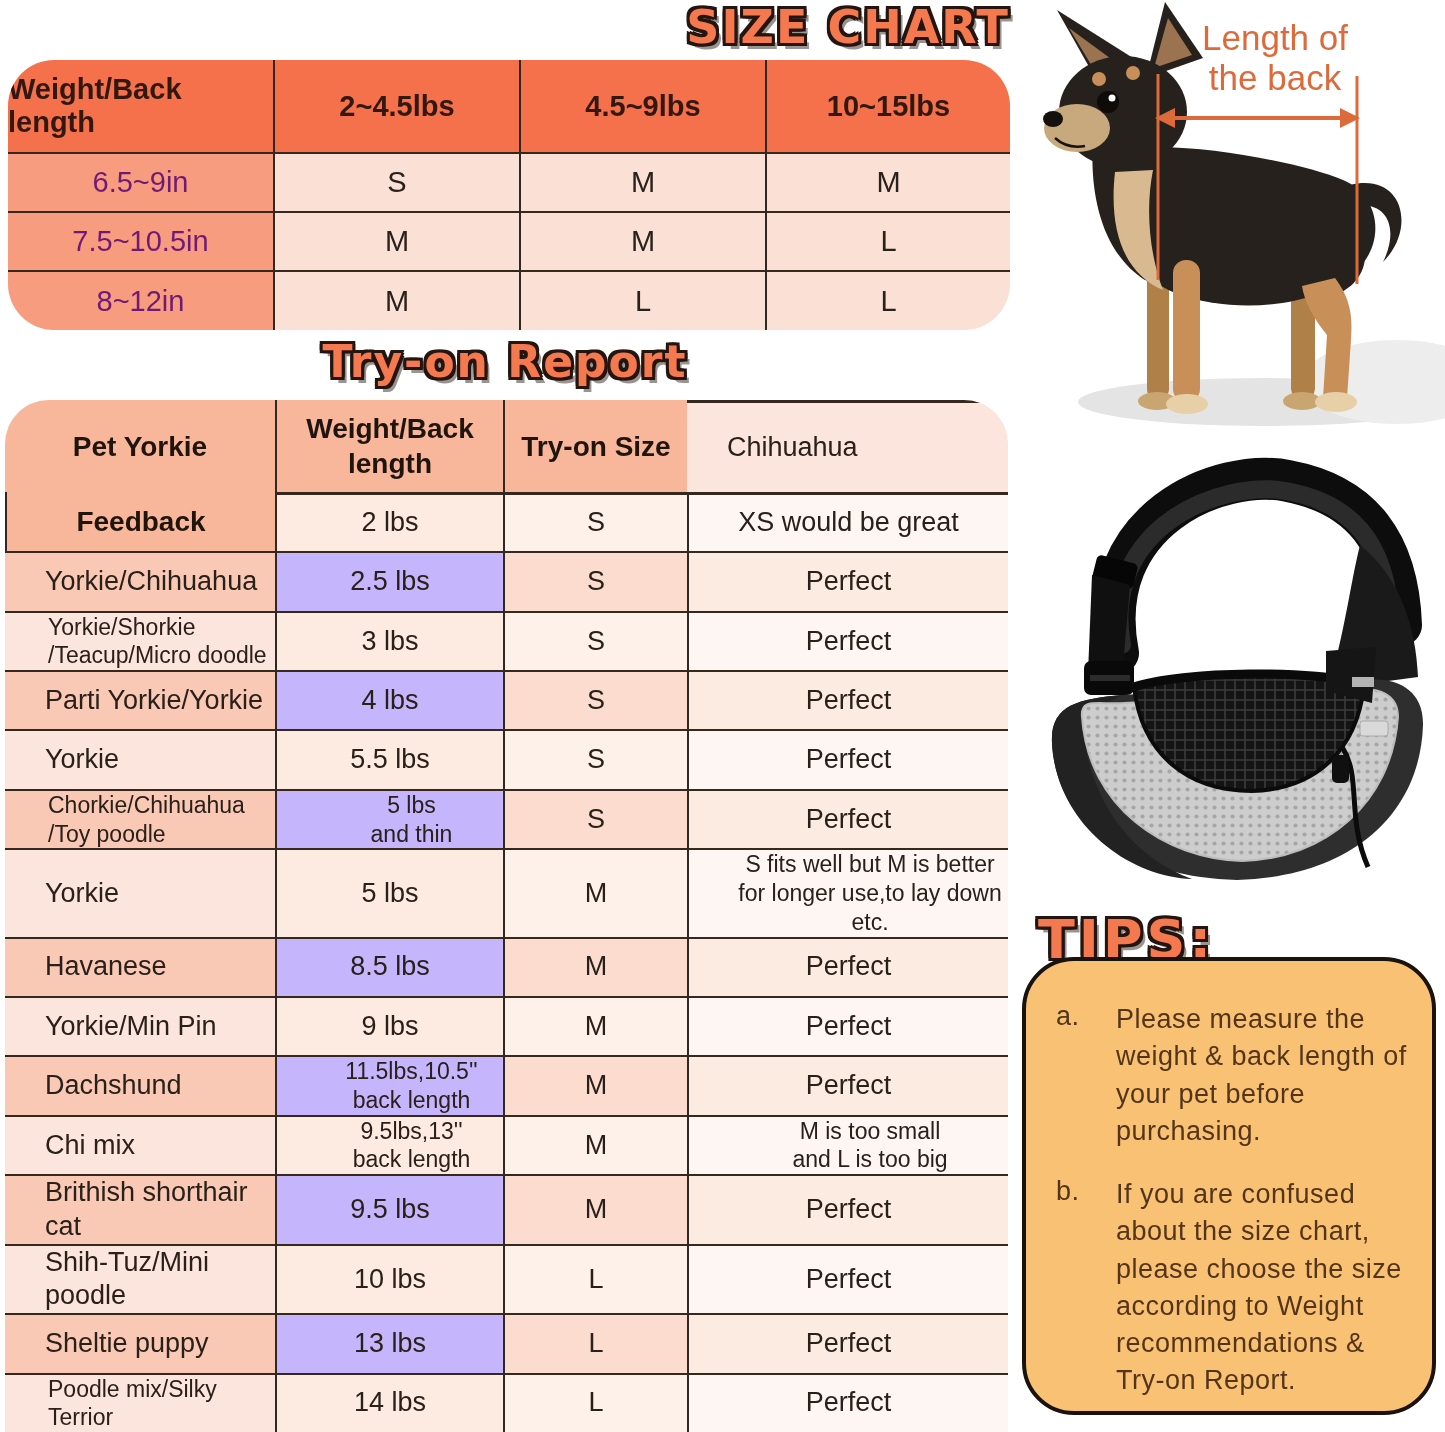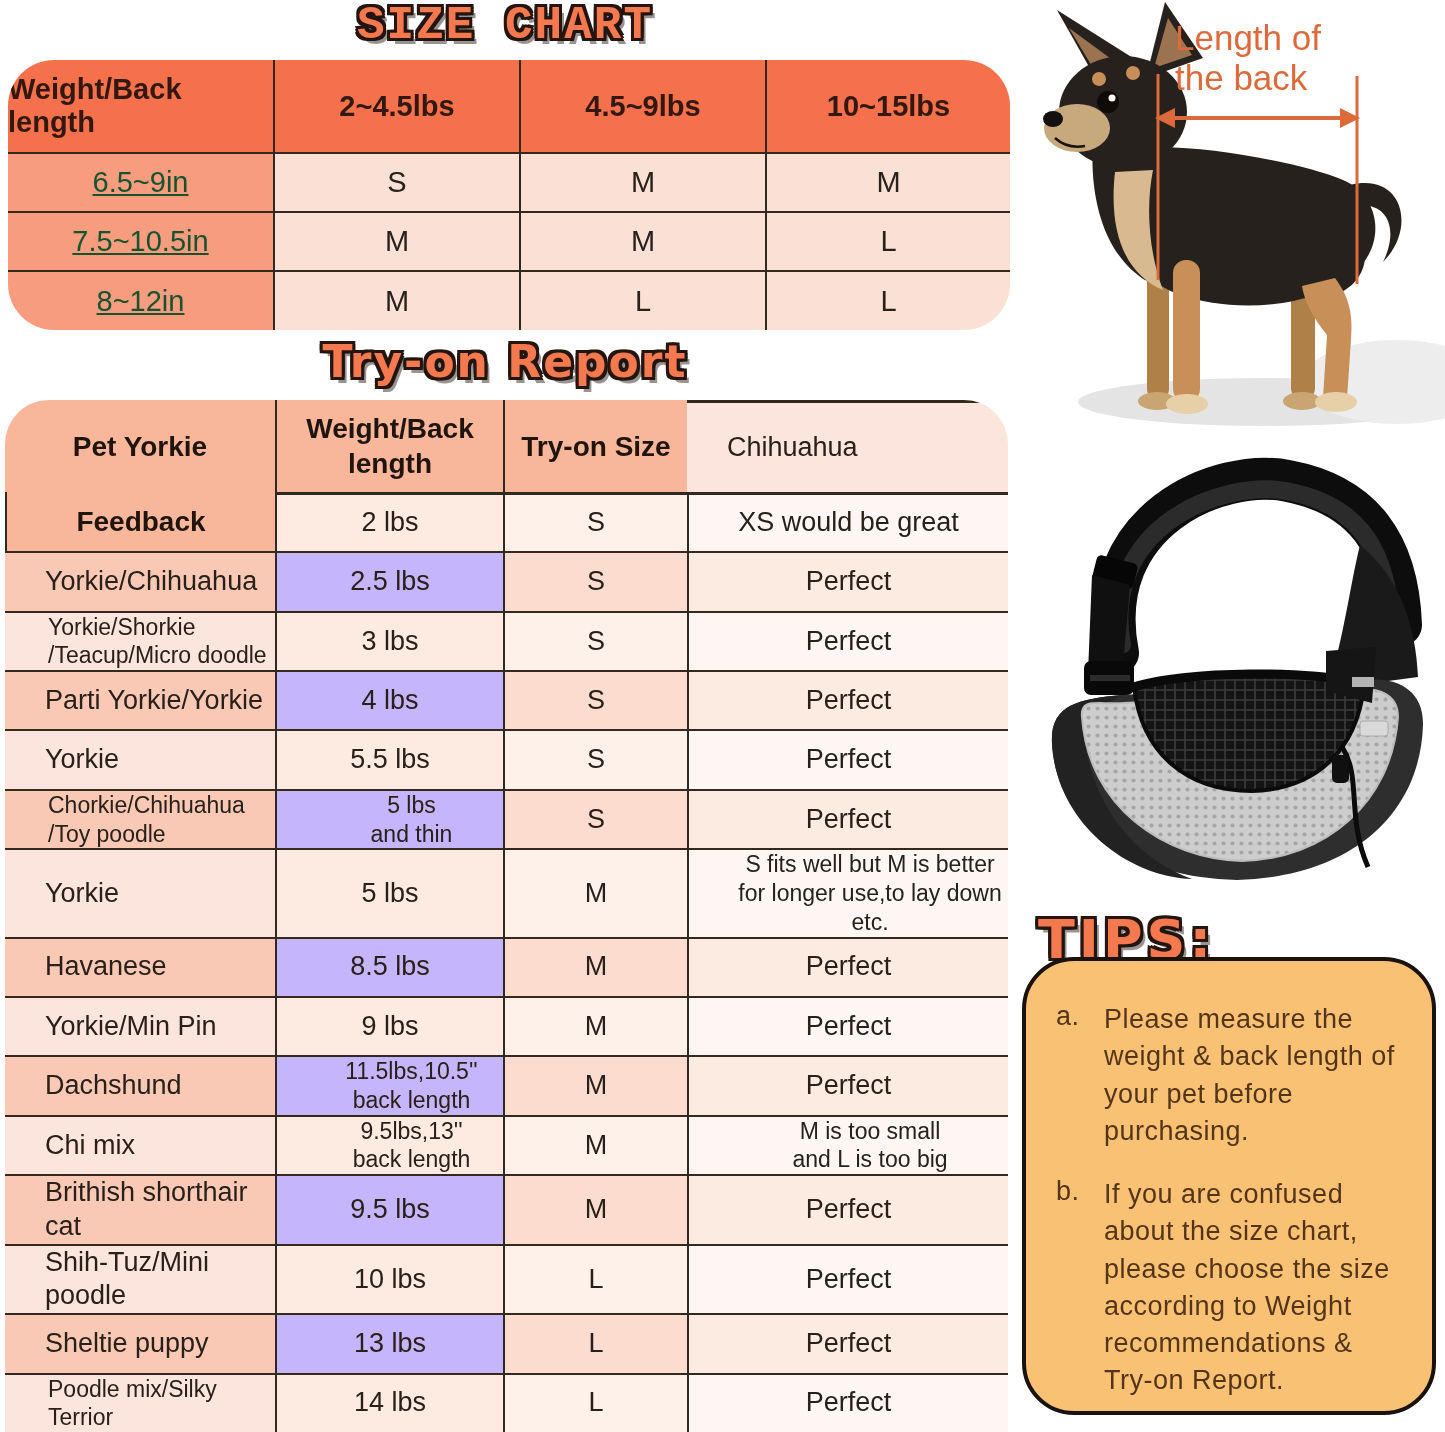--- a/index.html
+++ b/index.html
@@ -10,34 +10,34 @@
   
   .bubble {
     font-family:"DejaVu Sans","Liberation Sans",sans-serif;
     font-weight:800; color:#F4794E; letter-spacing:2px;
     text-shadow:
       -3px -3px 0 #241510, -3px 0 0 #241510, -3px 3px 0 #241510,
        0 -3px 0 #241510,  0 3px 0 #241510,
        3px -3px 0 #241510, 3px 0 0 #241510, 3px 3px 0 #241510,
        5px 6px 0 rgba(30,17,12,.45);
   }
-  .size-title   { position:absolute; left:0; top:2;   width:1010px; text-align:center; font-size:46px;font-family:Liberation Mono, monospace; }
+  .size-title   { position:absolute; left:0; top:2;   width:1010px; text-align:right; font-size:46px; }
   .tryon-title  { position:absolute; left:0; top:336px; width:1010px; text-align:center; font-size:44px; }
   .tips-title   { position:absolute; left:1038px; top:894px; font-size:54px; letter-spacing:4px;margin-top:14px; }
 
   
   .size-table {
     position:absolute; left:8px; top:60px; width:1002px; height:270px;
     display:grid; grid-template-columns:265px 246px 246px 245px;
     grid-template-rows:92px 59px 59px 60px;
     border-radius:46px; overflow:hidden;
   }
   .sc-cell { display:flex; align-items:center; justify-content:center; font-size:29px; color:#2a211b; }
   .sc-head { background:#F4714B; font-weight:bold; color:#331812; }
-  .sc-label{ background:#F79C7E; color:#14532d;text-decoration:underline; }
+  .sc-label{ background:#F79C7E; color:#701a75; }
   .sc-val  { background:#FBE0D5; color:#29211c; }
 
   .vline { border-left:2px solid #302923; }
   .hline { border-top:2px solid #35291f; }
   .hline3{ border-top:3px solid #35291f; }
 
   
   .tryon-table {
     position:absolute; left:5px; top:400px; width:1003px; height:1032px;
     display:grid; grid-template-columns:270px 228px 184px 321px;
@@ -48,34 +48,34 @@
              font-size:27px; color:#29201a; white-space:pre-line; line-height:1.25; }
   .to-head { background:#F8B79A; font-weight:bold; font-size:28px; color:#20150e; }
   .breed   { justify-content:flex-start; text-align:left; padding-left:40px; }
   .sm      { font-size:23px;padding-left:43px; }
   .lt.c1{background:#FCE5DC} .lt.c2{background:#FDEAE1} .lt.c3{background:#FEF1EA} .lt.c4{background:#FEF6F2}
   .dk.c1{background:#F9C9B6} .dk.c2{background:#c4b5fd} .dk.c3{background:#FBDCCE} .dk.c4{background:#FCEBE1}
 
   
   .dog-figure { position:absolute; left:1005px; top:0; width:440px; height:430px; }
   .measure-caption {
-    position:absolute; left:1175px; top:18px; width:200px; 
+    position:absolute; left:1175px; top:18px; width:200px; text-align:center;
     font-size:35px; line-height:1.15; color:#DC6A3B;
   }
   .bag-figure { position:absolute; left:1030px; top:425px; width:415px; height:470px; }
 
   
   .tips-box {
     position:absolute; left:1022px; top:957px; width:414px; height:458px;
     background:#F8C174; border:4px solid #1a120c; border-radius:52px;
     padding:40px 24px 26px 30px; display:flex; flex-direction:column; gap:26px;
   }
   .tip-item { display:flex; align-items:flex-start; }
   .tip-label { width:48px; flex:0 0 48px; font-size:27px; color:#543519; letter-spacing:.5px; }
-  .tip-text  { flex:1; font-size:27px; line-height:1.38; color:#543519; letter-spacing:.5px; }
+  .tip-text  { flex:1; font-size:27px; line-height:1.38; color:#543519; letter-spacing:.5px;margin-left:12px; }
 </style>
 </head>
 <body>
 
 <div class="page">
 
   <div class="bubble size-title">SIZE CHART</div>
 
   <div class="size-table">
     <div class="sc-cell sc-head">Weight/Back length</div>

